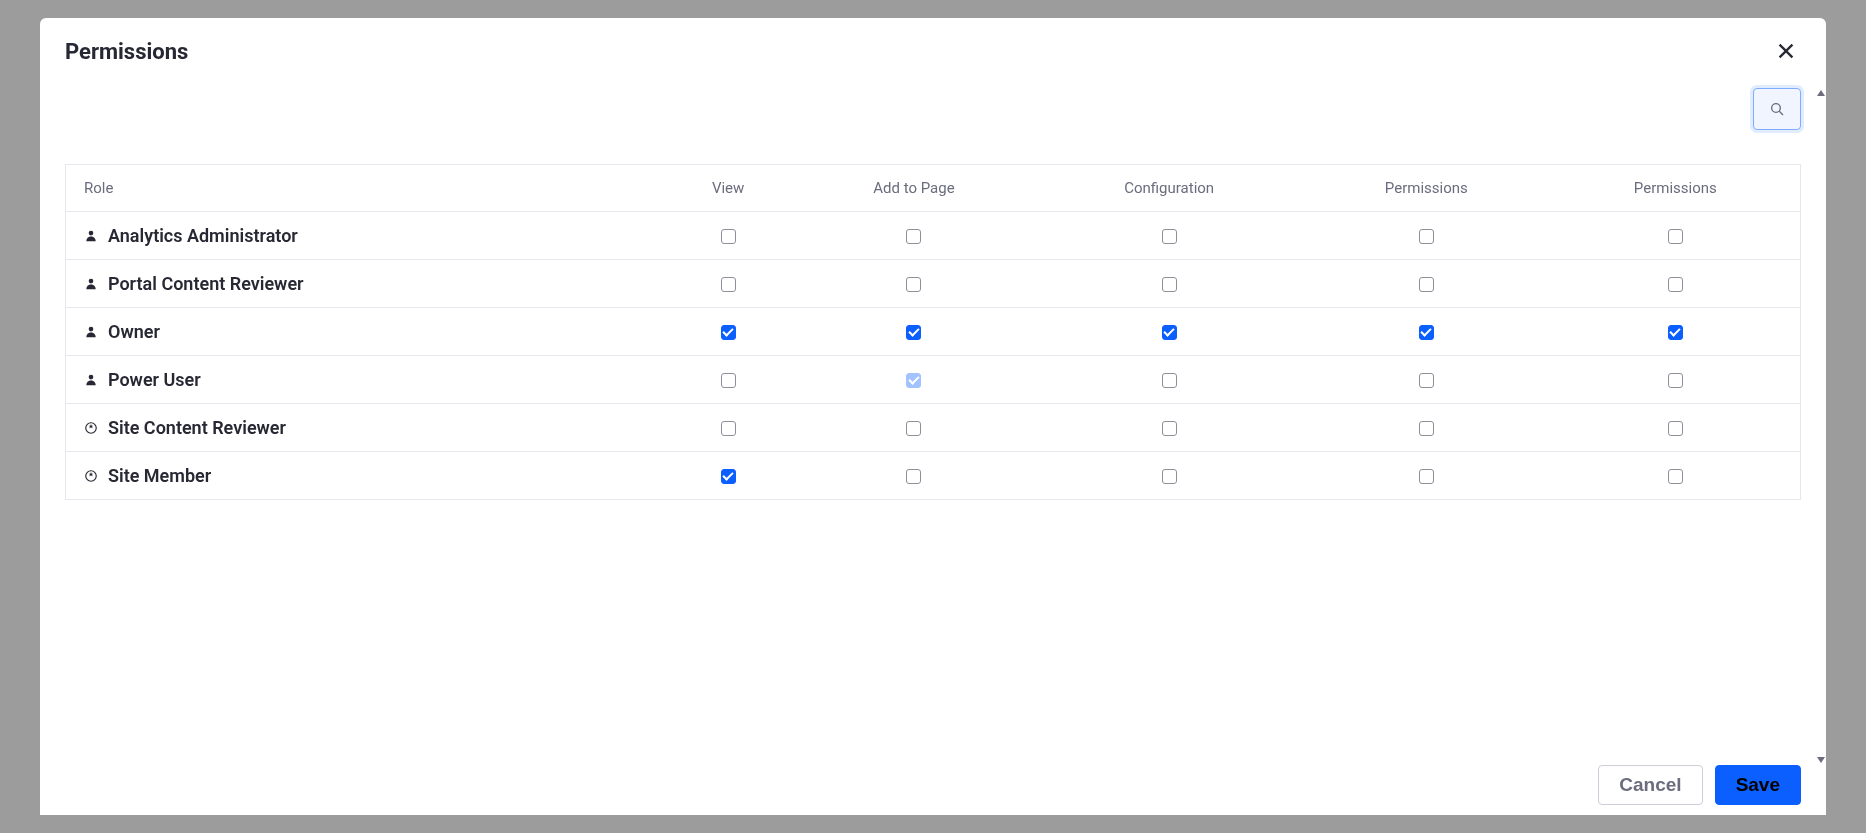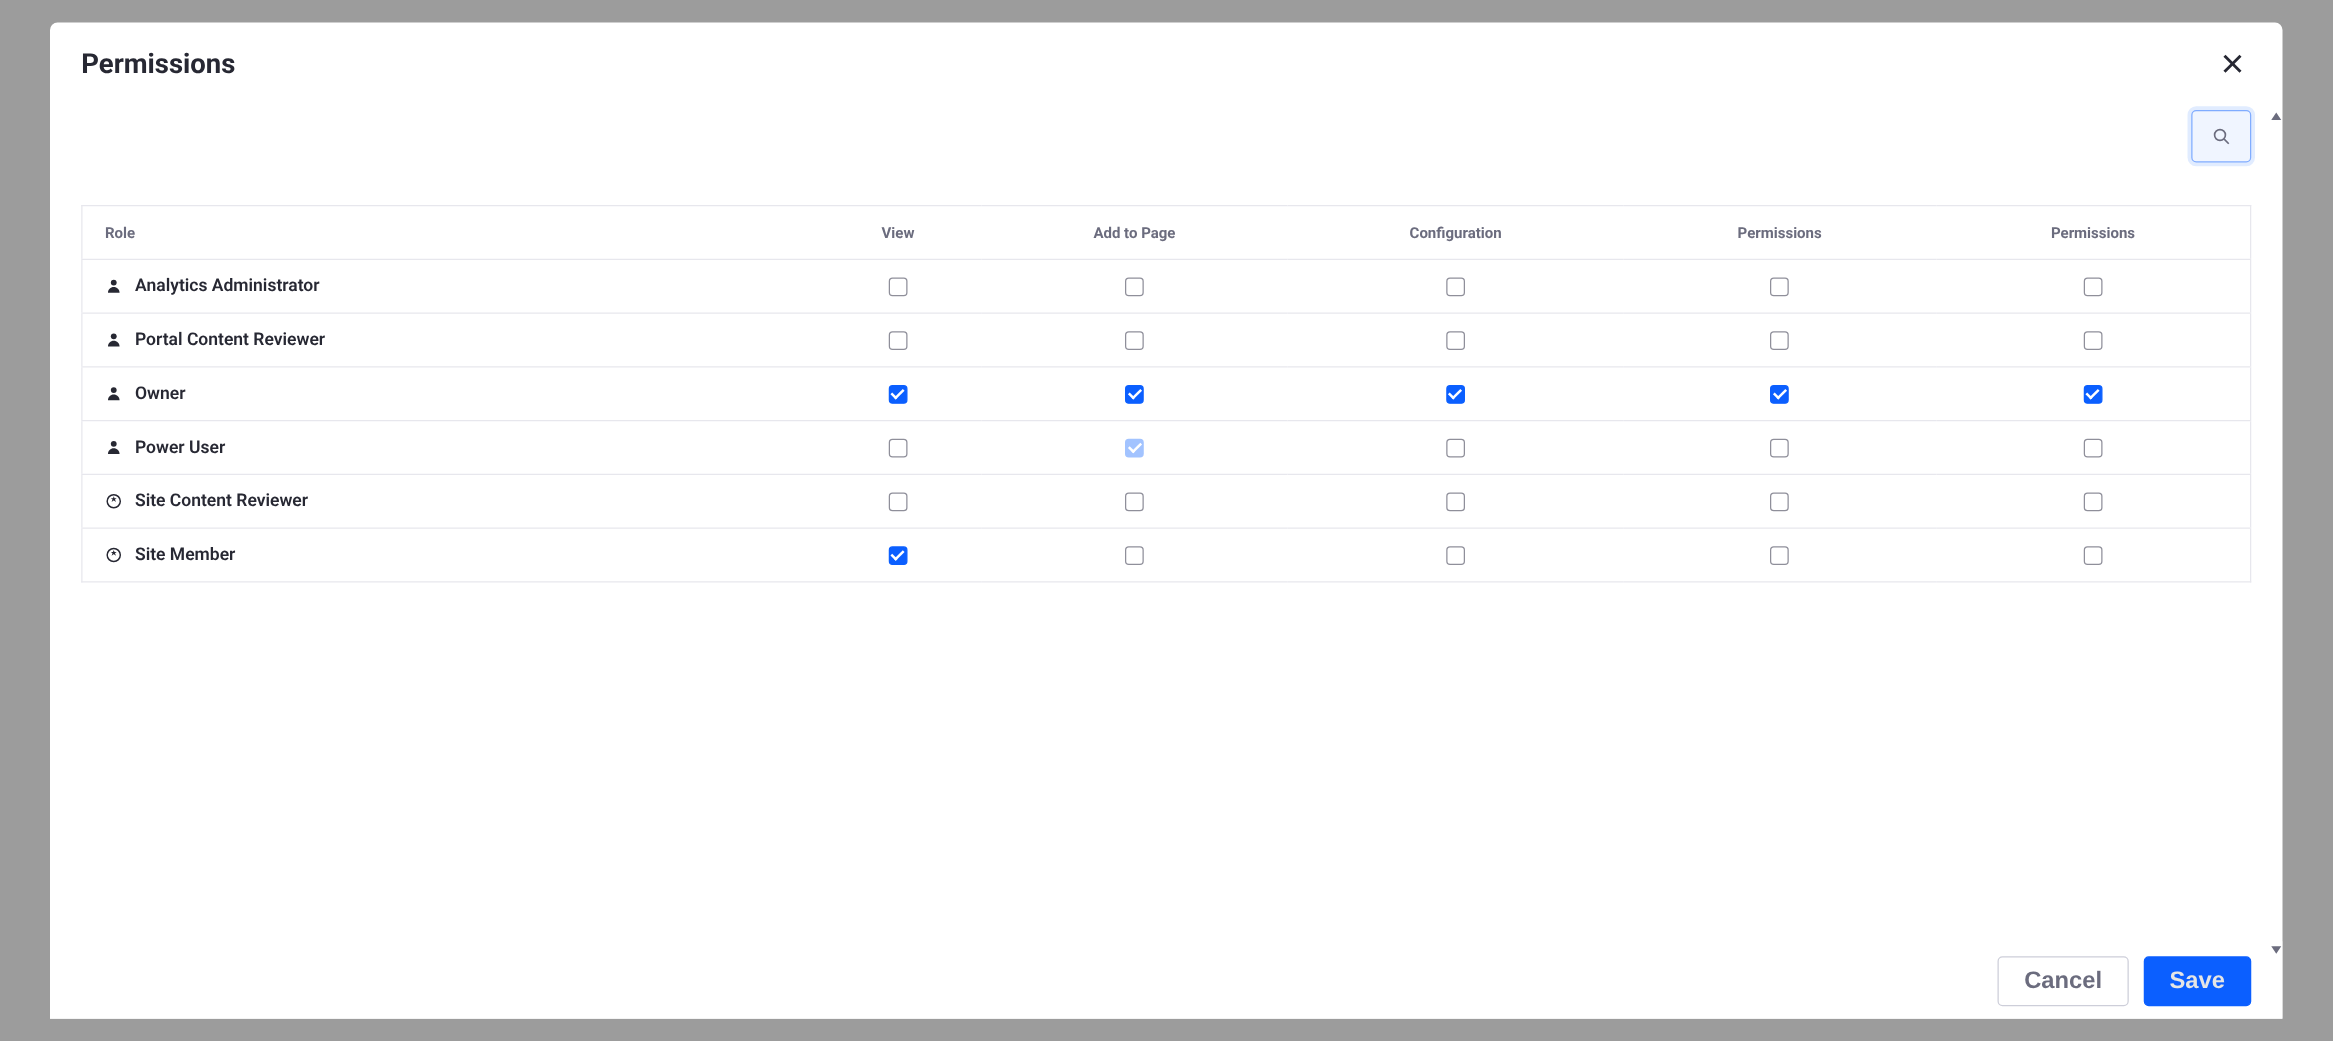--- a/index.html
+++ b/index.html
@@ -66,40 +66,40 @@
       box-shadow: 0 0 0 3px rgba(11,95,255,0.12);
     }
     .search-btn svg { width: 16px; height: 16px; stroke: #6b6c7e; fill: none; stroke-width: 2; }
     table {
       width: 100%;
       border-collapse: collapse;
       border: 1px solid #e7e7ed;
     }
     th {
       text-align: center;
-      font-weight: 700;
+      font-weight: 400;
       color: #6b6c7e;
       padding: 14px 10px;
       border-bottom: 1px solid #e7e7ed;
-      font-size: 12px;
+      font-size: 15px;
     }
     th.role-col { text-align: left; padding-left: 18px; }
     td {
       border-bottom: 1px solid #e7e7ed;
       padding: 13px 10px;
       text-align: center;
       vertical-align: middle;
     }
     tr:last-child td { border-bottom: none; }
     td.role-cell {
       text-align: left;
       padding-left: 18px;
       font-weight: 600;
       color: #272833;
-      font-size: 14px;
+      font-size: 18px;
     }
     .role-inner { display: flex; align-items: center; gap: 10px; }
     .role-icon { width: 14px; height: 14px; display: inline-flex; align-items: center; justify-content: center; flex-shrink: 0; }
     .role-icon svg { width: 14px; height: 14px; }
     .cbx {
       appearance: none;
       -webkit-appearance: none;
       width: 15px;
       height: 15px;
       border: 1.5px solid #8f8f9a;
@@ -150,21 +150,21 @@
       font-weight: 600;
     }
     .btn-secondary {
       background: #fff;
       border: 1px solid #cdced9;
       color: #6b6c7e;
     }
     .btn-primary {
       background: #0b5fff;
       border: 1px solid #0b5fff;
-      color: #e5e5e5;
+      color: #000000;
     }
     
     .scroll-hint {
       position: absolute;
       right: 1px;
       top: 80px;
       bottom: 60px;
       width: 10px;
       pointer-events: none;
     }

